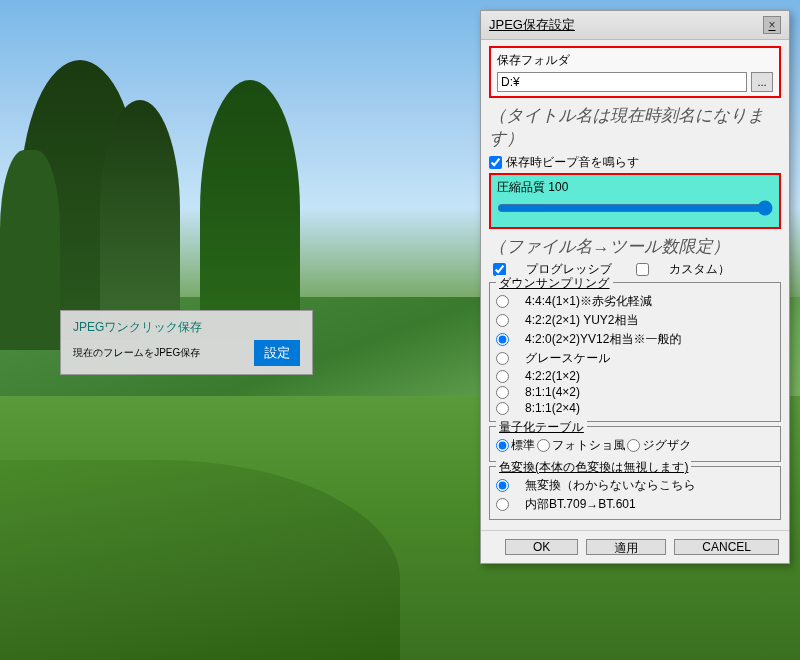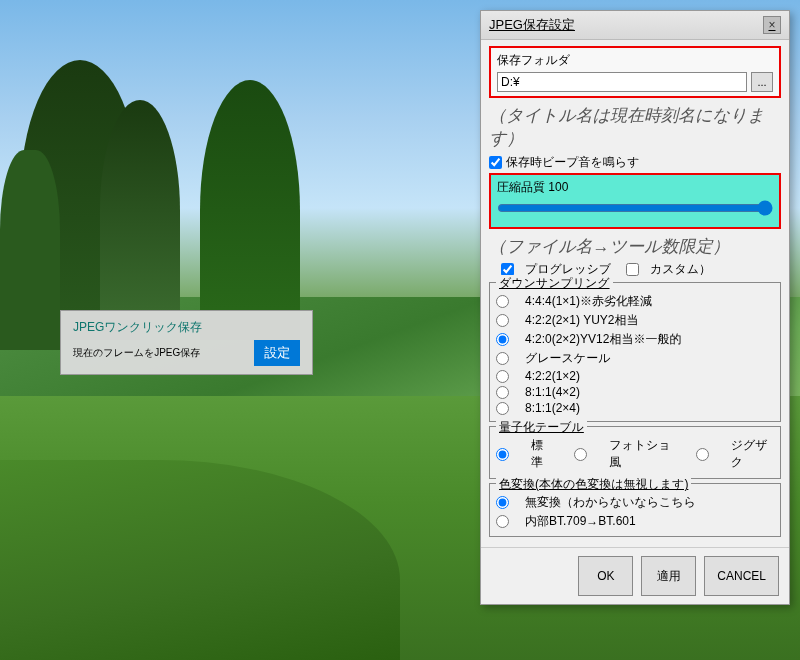--- a/index.html
+++ b/index.html
@@ -194,23 +194,23 @@
 
     .slider {
       width: 100%;
       height: 16px;
       cursor: pointer;
       accent-color: #0078d7;
     }
 
     .checkbox-row2 {
       display: flex;
-      gap: 11px;
-      font-size: 12px;
-      margin: 3px 12px;
+      gap: 20px;
+      font-size: 12px;
+      margin: 3px 4px;
     }
 
     .group-box {
       border: 1px solid #888;
       padding: 4px 6px;
       margin: 4px 0;
       position: relative;
     }
     .group-box-title {
       position: absolute;
@@ -229,42 +229,42 @@
       display: flex;
       align-items: center;
       gap: 16px;
       font-size: 12px;
       margin: 2px 0;
     }
 
     .inline-radio-group {
       display: flex;
       align-items: center;
-      gap: 22px;
+      gap: 2px;
       font-size: 12px;
       margin: 3px 0;
     }
 
     #dialog-footer {
       display: flex;
       justify-content: flex-end;
       gap: 8px;
       padding: 8px 10px;
       border-top: 1px solid #ccc;
       background: #f0f0f0;
     }
 
     .footer-btn {
       min-width: 55px;
-      height: 40px;
+      height: 16px;
       background: #e0e0e0;
       border: 1px solid #888;
       cursor: pointer;
       font-size: 12px;
-      padding: 0 12px;
+      padding: 0 27px;
     }
   </style>
 </head>
 <body>
 
 <div id="background">
   <div class="bg-sky"></div>
   <div class="bg-ground"></div>
 
   <div style="position:absolute;left:20px;top:60px;width:120px;height:280px;background:linear-gradient(180deg,#1a3a10 0%,#2a5a1e 100%);border-radius:60% 60% 0 0;"></div>

